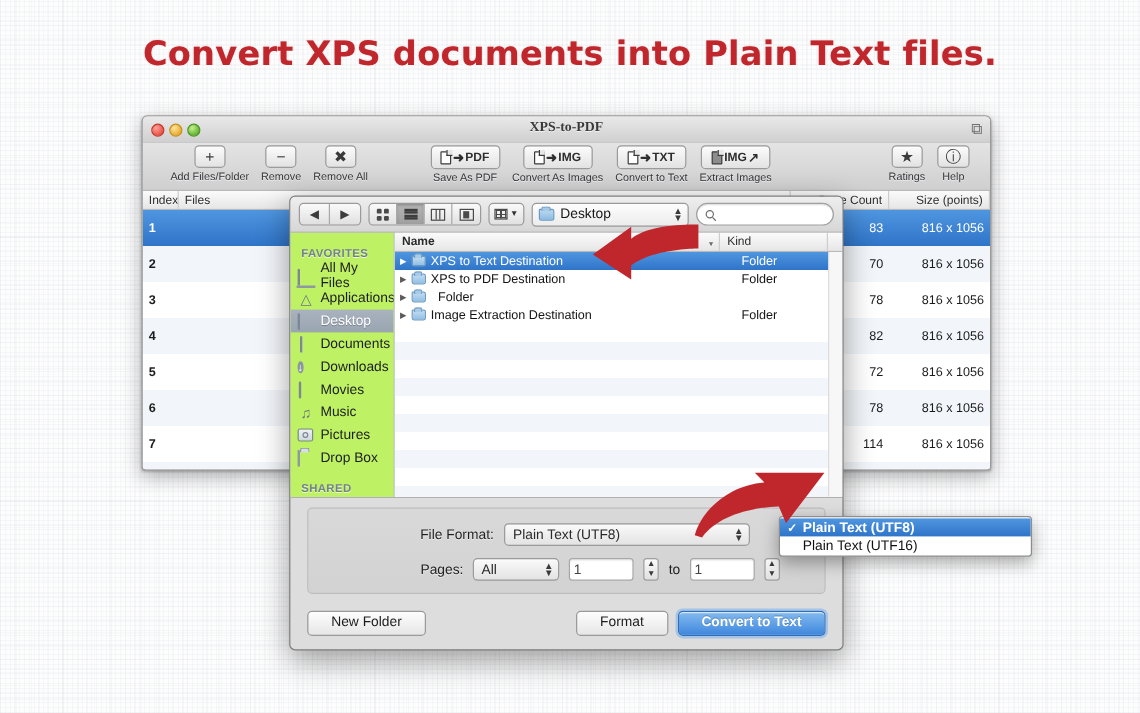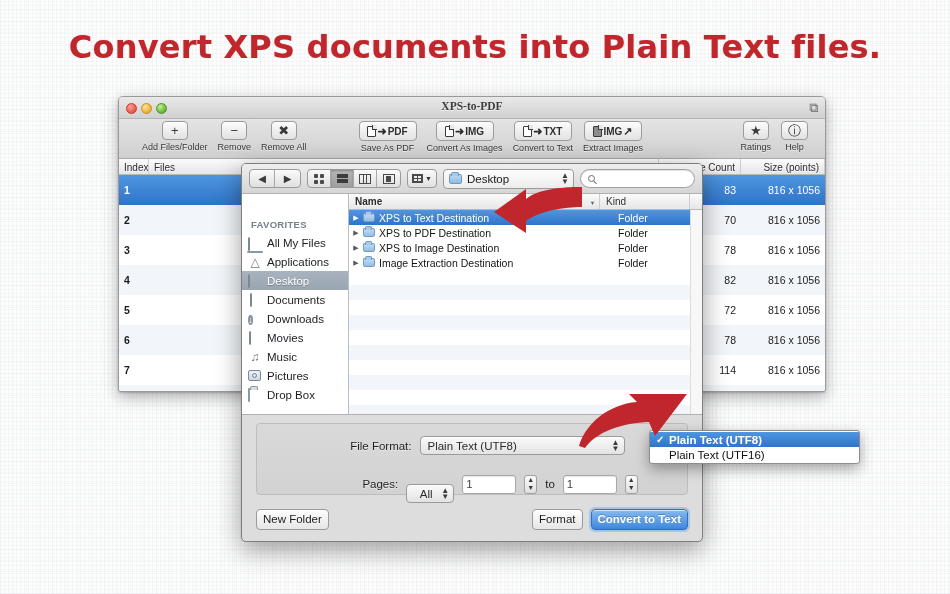--- a/index.html
+++ b/index.html
@@ -12,21 +12,21 @@
       repeating-linear-gradient(0deg, rgba(170,180,190,.085) 0px, rgba(170,180,190,.085) 1px, transparent 1px, transparent 4px),
       repeating-linear-gradient(90deg, rgba(170,180,190,.085) 0px, rgba(170,180,190,.085) 1px, transparent 1px, transparent 4px),
       repeating-linear-gradient(0deg, rgba(150,160,175,.05) 0px, rgba(150,160,175,.05) 1px, transparent 1px, transparent 11px),
       repeating-linear-gradient(90deg, rgba(150,160,175,.05) 0px, rgba(150,160,175,.05) 1px, transparent 1px, transparent 13px);
   }
 
   
   #headline {
     position:absolute; top:28px; left:0; width:950px; text-align:center;
     font-family:"DejaVu Sans", sans-serif;
-    font-size:32px; font-weight:bold; letter-spacing:.2px;
+    font-size:28px; font-weight:bold; letter-spacing:.2px;
     color:#c0272d; white-space:nowrap;
     text-shadow:0 1px 0 rgba(255,255,255,.8), 0 0 1px rgba(192,39,45,.5);
   }
 
   
   #mainwin {
     position:absolute; left:118px; top:96px; width:708px; height:296px;
     border:1px solid #9a9a9a; border-radius:5px 5px 3px 3px;
     background:#fff; overflow:hidden;
     box-shadow:0 5px 16px rgba(0,0,0,.30), 0 1px 2px rgba(0,0,0,.2);
@@ -163,22 +163,22 @@
     background:#fff; display:flex; align-items:center; padding:0 7px; gap:4px;
     box-shadow:0 1px 1px rgba(0,0,0,.12) inset;
   }
   .mag { width:7px; height:7px; border:1.4px solid #6d6d6d; border-radius:50%;
          position:relative; flex:0 0 auto; }
   .mag::after { content:""; position:absolute; right:-3px; bottom:-2px; width:4px;
          height:1.4px; background:#6d6d6d; transform:rotate(45deg); }
 
   #dlg-body { display:flex; height:221px; border-bottom:1px solid #b0b0b0; }
   #dlg-sidebar {
-    width:107px; background:#ffffff; border-right:1px solid #b9bfc6;
-    padding-top:22px; font-size:11.5px; color:#1d1d22; overflow:hidden;
+    width:87px; background:#bef264; border-right:1px solid #b9bfc6;
+    padding-top:9px; font-size:11.5px; color:#1d1d22; overflow:hidden;
   }
   .sb-head { font-size:9.5px; font-weight:bold; color:#74808d; padding:3px 9px 3px;
              letter-spacing:.3px; text-shadow:0 1px 0 rgba(255,255,255,.7); }
   .sb-item { height:19px; display:flex; align-items:center; gap:5px; padding:0 6px; }
   .sb-item.on { background:linear-gradient(#a9b3bf,#9aa5b2); color:#fff;
                 text-shadow:0 1px 0 rgba(0,0,0,.25); }
   .sb-ico { width:14px; height:12px; flex:0 0 auto; position:relative; }
   .si-disk { border:1.4px solid #7d8894; border-radius:2px 2px 0 0;
              background:linear-gradient(#e8ecf1,#c3cbd4); height:9px; top:1px;
              position:relative; }
@@ -254,36 +254,36 @@
   .popup {
     border:1px solid #9b9b9b; border-radius:4px;
     background:linear-gradient(#fafafa,#e3e3e3);
     height:19px; display:flex; align-items:center; padding:0 16px 0 7px;
     font-size:11.5px; color:#2a2a2a; position:relative;
     box-shadow:0 1px 0 rgba(255,255,255,.6) inset;
   }
   .popup .stepper { position:absolute; right:4px; top:3px; font-size:8px;
                     line-height:6px; color:#3a3a3a; text-align:center; }
   #fmt-popup { width:205px; }
-  #pages-popup { width:48px; justify-content:center; padding:0 14px 0 6px;margin-top:19px; }
+  #pages-popup { width:72px; padding:0 14px 0 6px; }
   .numfield { width:54px; height:19px; border:1px solid #a8a8a8; border-radius:3px;
               background:#fff; font-size:11.5px; color:#444; padding:0 3px;
               display:flex; align-items:center;
               box-shadow:0 1px 1px rgba(0,0,0,.1) inset; }
   .stepbtn { width:13px; height:19px; border:1px solid #a0a0a0; border-radius:3px;
              background:linear-gradient(#fbfbfb,#e0e0e0); font-size:7px;
              line-height:8px; color:#3a3a3a; text-align:center;
              display:flex; flex-direction:column; justify-content:center; }
   .to-lbl { font-size:11.5px; color:#1f1f1f; }
 
   #dlg-buttons { height:40px; display:flex; align-items:center; padding:0 14px;
                  position:relative; }
   .btn { border:1px solid #9a9a9a; border-radius:4px;
          background:linear-gradient(#fdfdfd,#e6e6e6);
-         height:21px; padding:0 6px; font-size:11.5px; color:#1c1c1c;
+         height:21px; padding:0 19px; font-size:11.5px; color:#1c1c1c;
          display:flex; align-items:center;
          box-shadow:0 1px 0 rgba(255,255,255,.65) inset; }
   .btn.primary { background:linear-gradient(#84bbf0,#3f87dd);
          border-color:#2e6dba; color:#fff; font-weight:bold;
          text-shadow:0 -1px 0 rgba(0,0,0,.25);
          outline:2px solid rgba(120,175,235,.55); outline-offset:0; }
   #dlg-buttons .right { margin-left:auto; display:flex; gap:8px; }
 
   
   #fmt-menu {
@@ -577,21 +577,20 @@
       </div>
       <div class="fl-row">
         <span class="disc">▶</span>
         <span class="fl-ico"></span>
         <span class="fl-name">XPS to PDF Destination</span>
         <span class="fl-kind">Folder</span>
       </div>
       <div class="fl-row">
         <span class="disc">▶</span>
         <span class="fl-ico"></span>
-        <span class="fl-name">XPS to Image Destination</span>
         <span class="fl-kind">Folder</span>
       </div>
       <div class="fl-row">
         <span class="disc">▶</span>
         <span class="fl-ico"></span>
         <span class="fl-name">Image Extraction Destination</span>
         <span class="fl-kind">Folder</span>
       </div>
 
       <div id="fl-empty-rows">

